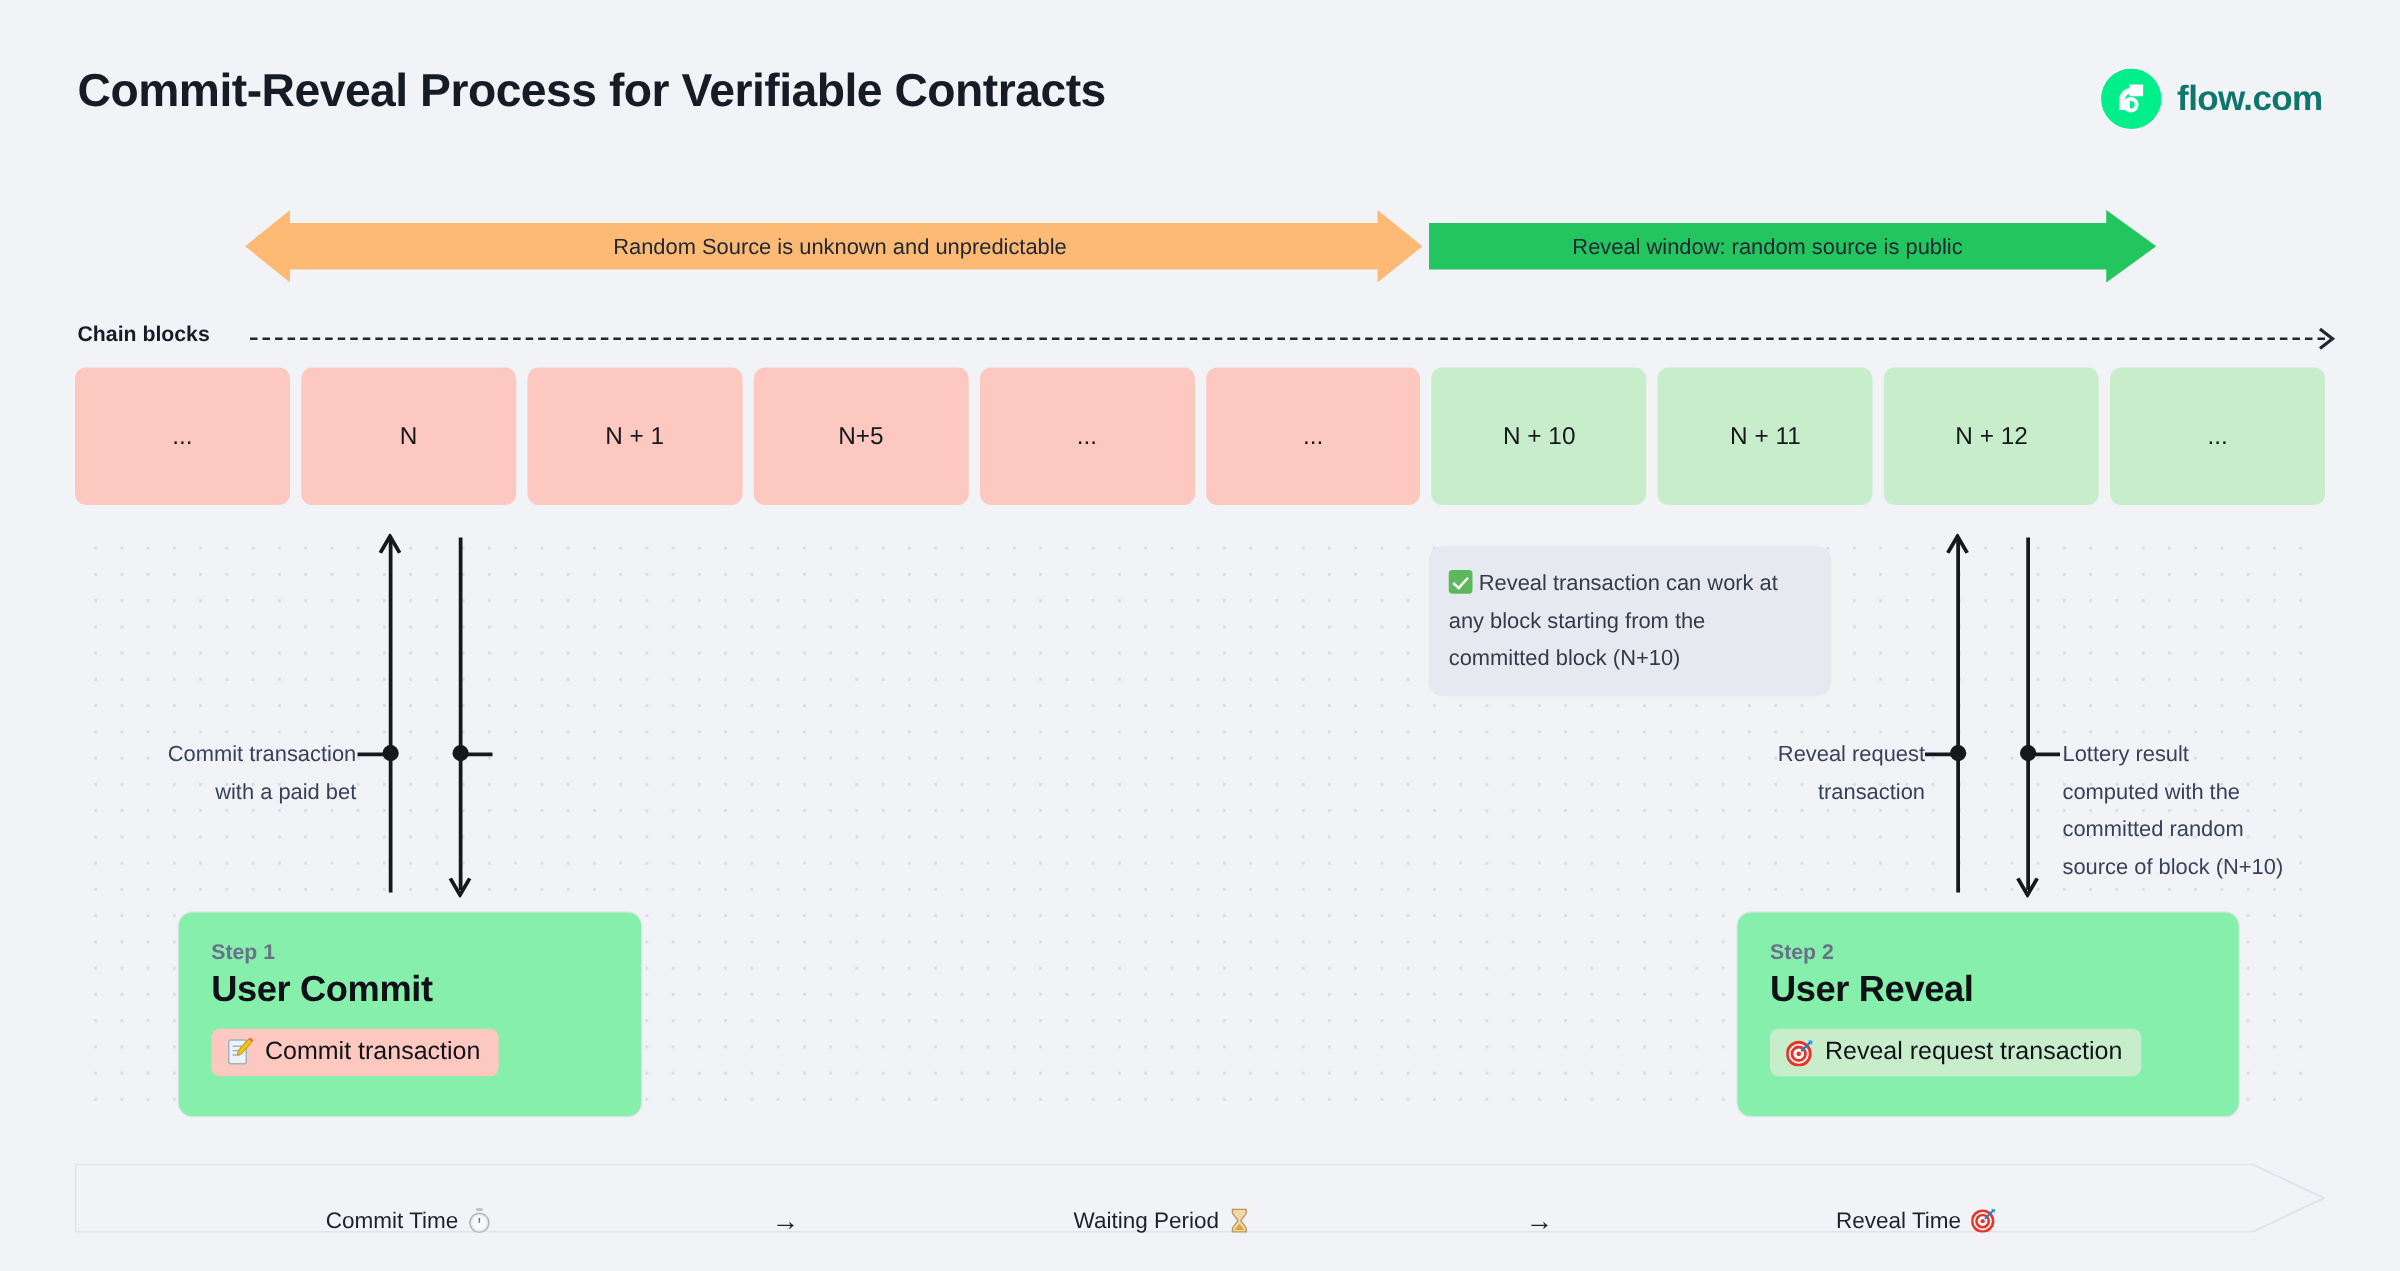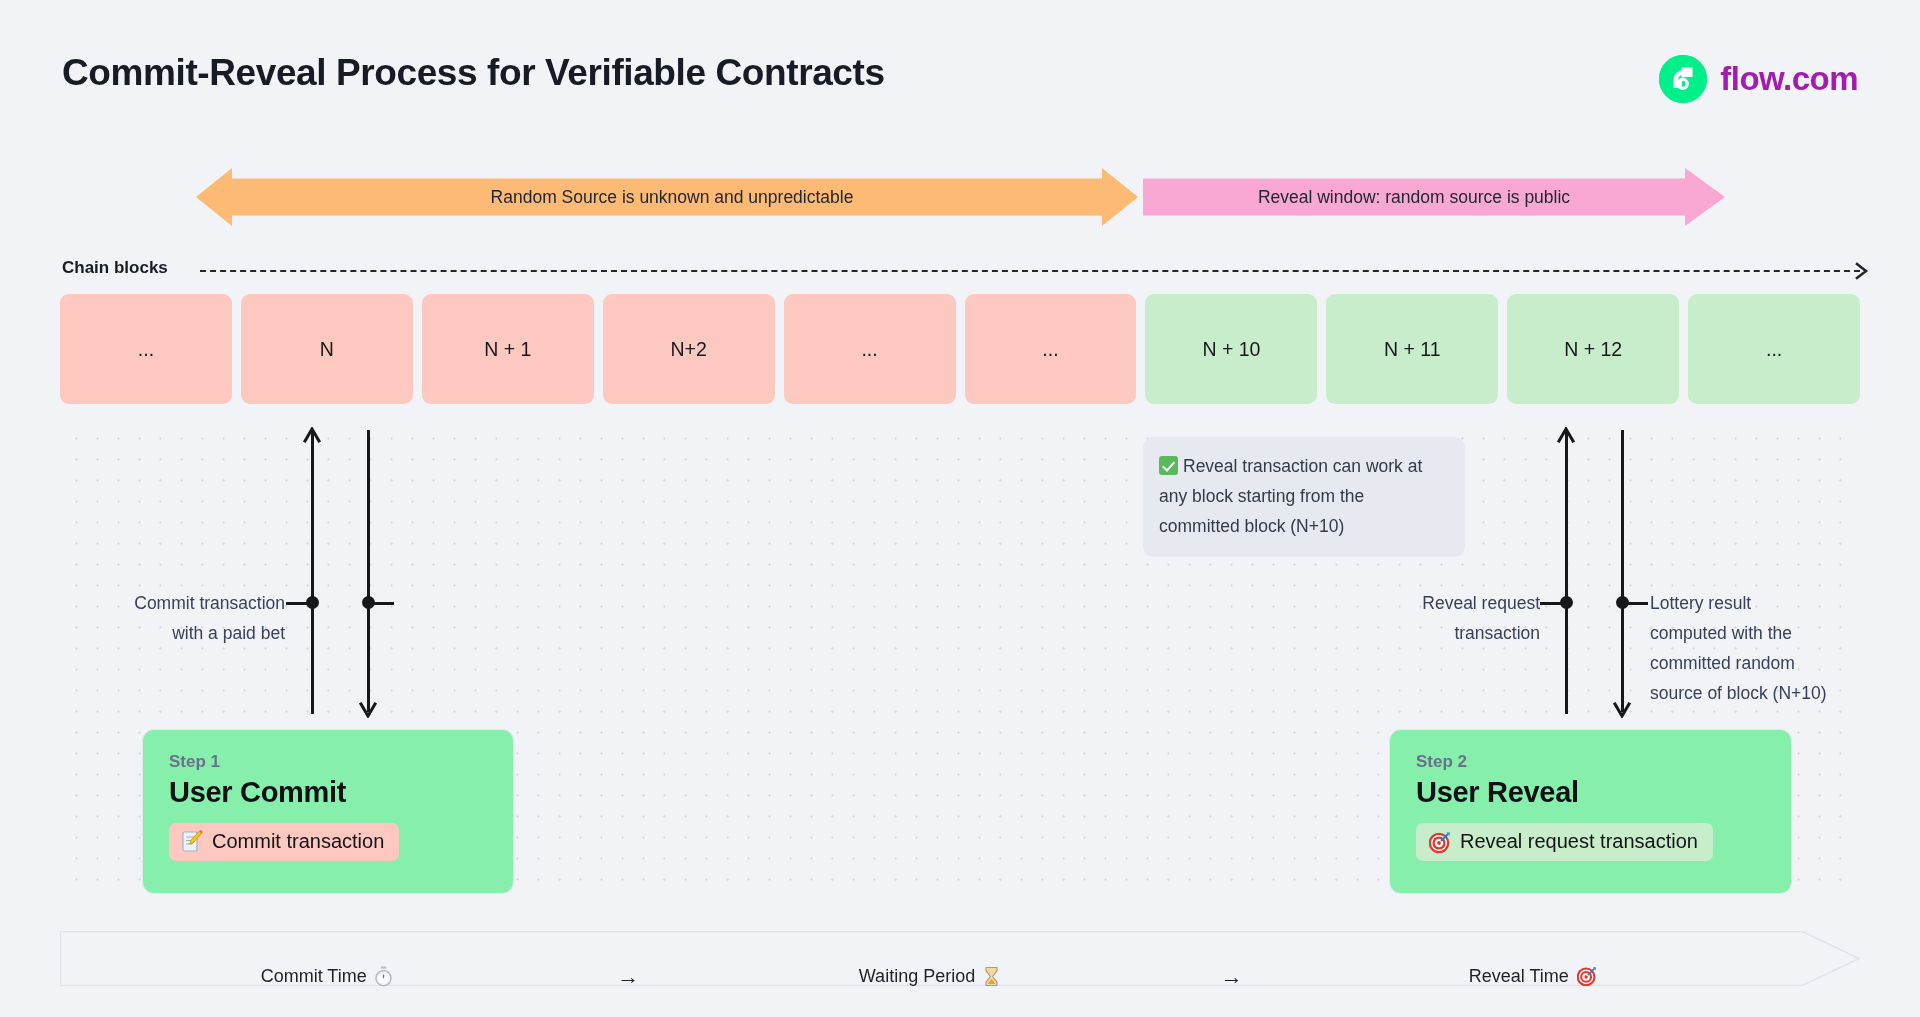--- a/index.html
+++ b/index.html
@@ -22,37 +22,37 @@
     letter-spacing: -0.4px; white-space: nowrap;
   }
   #brand {
     position: absolute; right: 62px; top: 55px;
     display: flex; align-items: center; gap: 13px;
   }
   #brand-mark {
     width: 48px; height: 48px; border-radius: 50%;
     background: #00ef8b; position: relative; flex: none;
   }
-  #brand-name { font-size: 33px; font-weight: 700; color: #a21caf; letter-spacing:-0.5px; }
+  #brand-name { font-size: 28px; font-weight: 700; color: #0f766e; letter-spacing:-0.5px; }
 
   
   .phase-arrow {
     position: absolute; top: 168px; height: 58px;
     display: flex; align-items: center; justify-content: center;
     font-size: 17.5px; color: #222733;
   }
   #phase-unknown {
     left: 196px; width: 942px;
     background: #fdba74;
     clip-path: polygon(0 50%, 36px 0, 36px 18%, calc(100% - 36px) 18%, calc(100% - 36px) 0, 100% 50%, calc(100% - 36px) 100%, calc(100% - 36px) 82%, 36px 82%, 36px 100%);
   }
   #phase-unknown .lbl { padding-left: 10px; }
   #phase-reveal {
     left: 1143px; width: 582px;
-    background: #f9a8d4;
+    background: #22c55e;
     clip-path: polygon(0 18%, calc(100% - 40px) 18%, calc(100% - 40px) 0, 100% 50%, calc(100% - 40px) 100%, calc(100% - 40px) 82%, 0 82%);
   }
   #phase-reveal .lbl { padding-right: 40px; }
 
   
   #chain-label {
     position: absolute; left: 62px; top: 258px;
     font-size: 17px; font-weight: 700; color: #161b26;
   }
   #chain-dotline {
@@ -196,21 +196,21 @@
   <div id="chain-arrowhead">
     <svg width="14" height="18" viewBox="0 0 14 18" aria-hidden="true">
       <polyline points="2,2 11,9 2,16" fill="none" stroke="#22272f" stroke-width="2.6" stroke-linecap="square"></polyline>
     </svg>
   </div>
 
   <div id="blocks-row">
     <div class="chain-block pink">...</div>
     <div class="chain-block pink">N</div>
     <div class="chain-block pink">N + 1</div>
-    <div class="chain-block pink">N+2</div>
+    <div class="chain-block pink">N+5</div>
     <div class="chain-block pink">...</div>
     <div class="chain-block pink">...</div>
     <div class="chain-block green">N + 10</div>
     <div class="chain-block green">N + 11</div>
     <div class="chain-block green">N + 12</div>
     <div class="chain-block green">...</div>
   </div>
 
   <div id="mid-canvas"></div>
 

